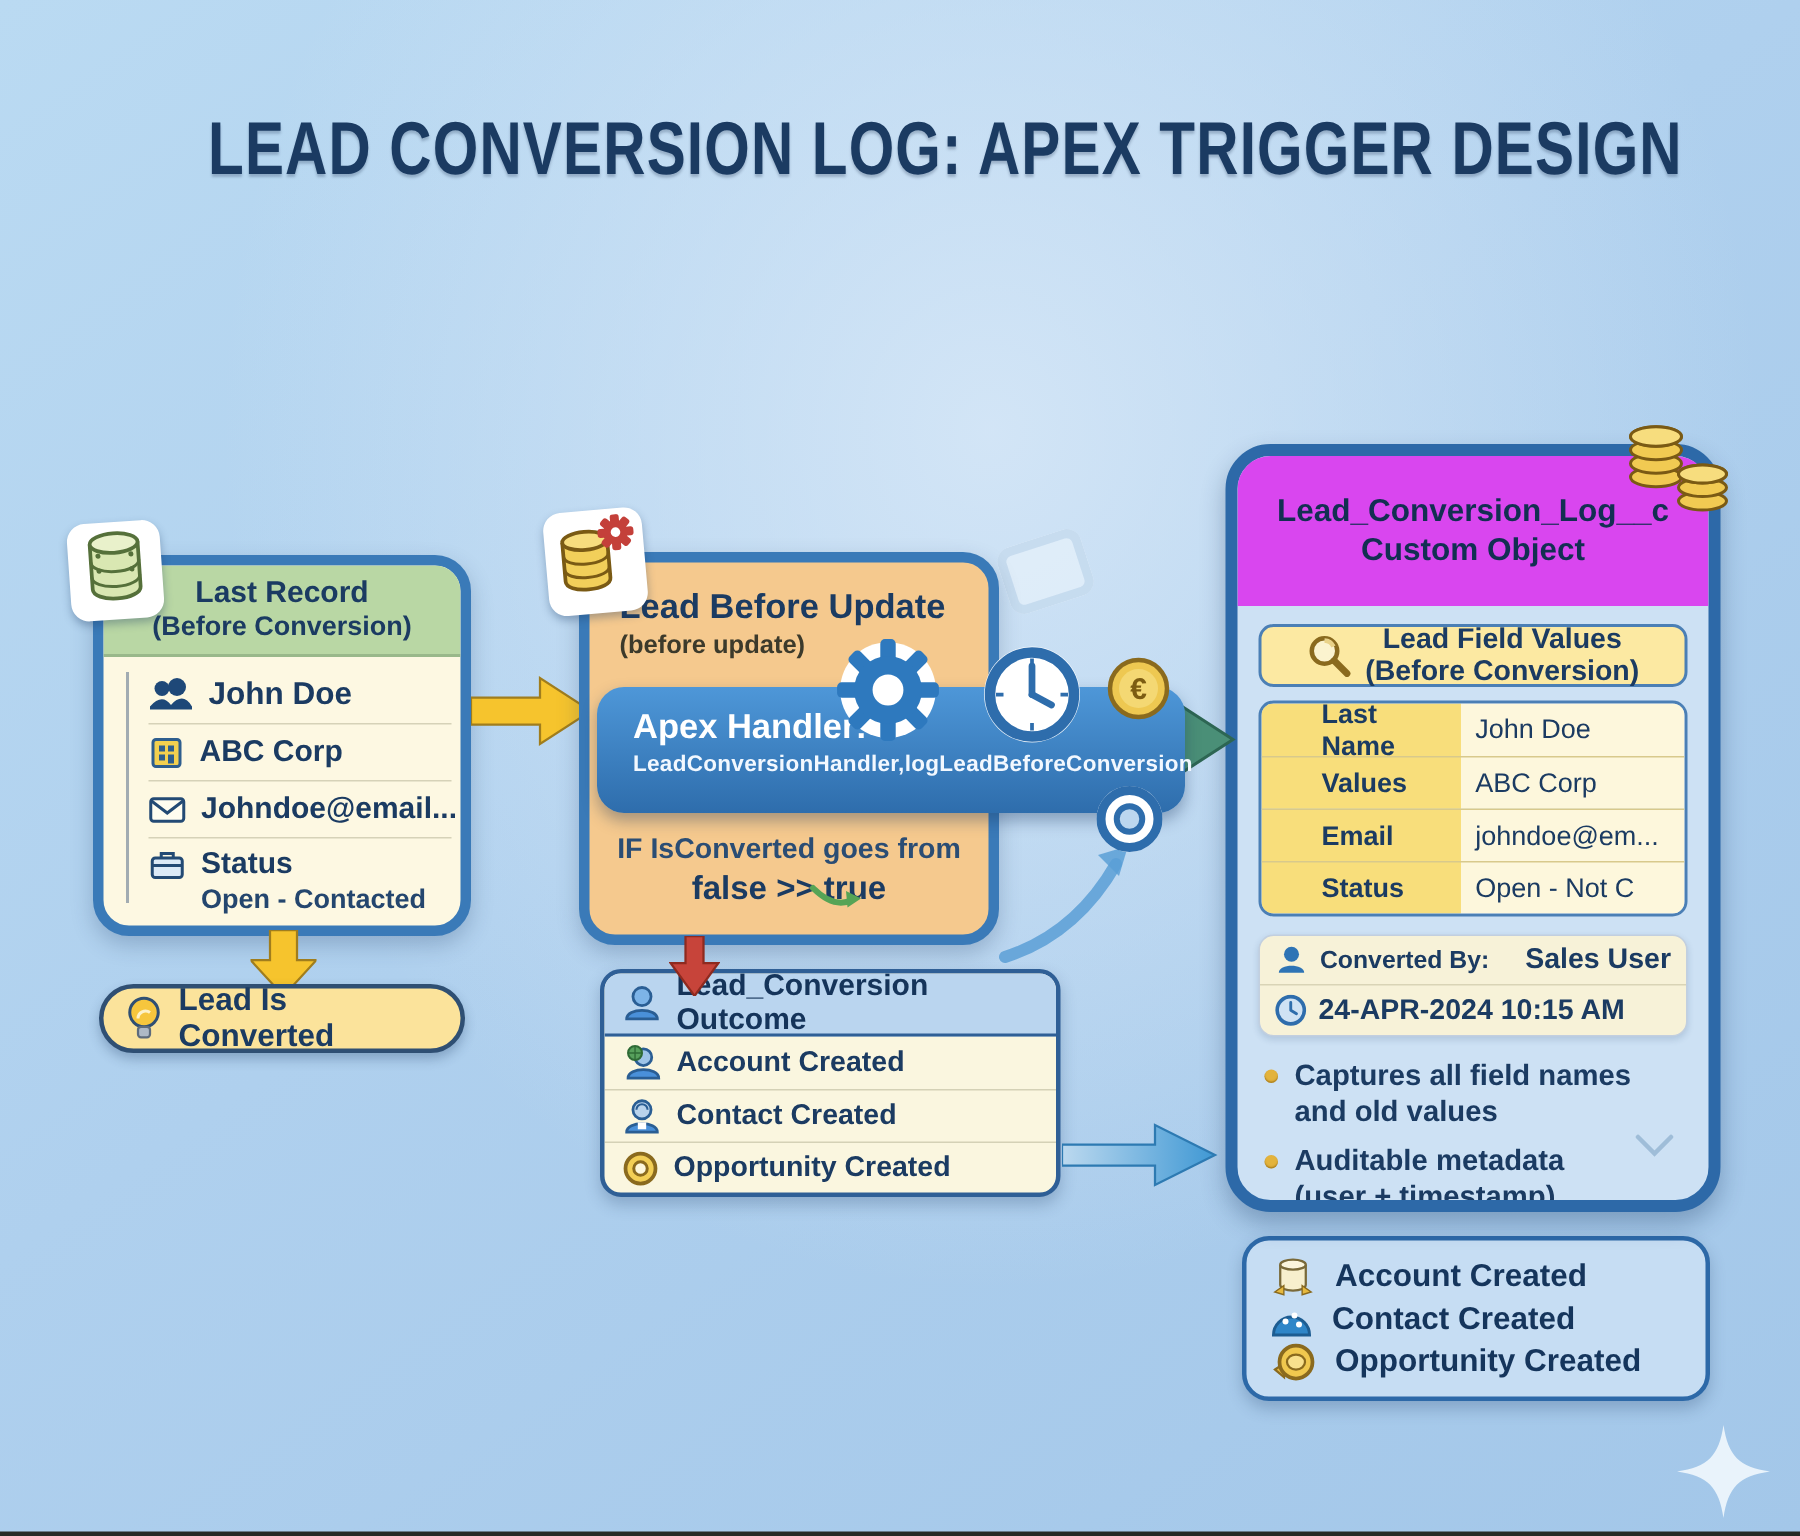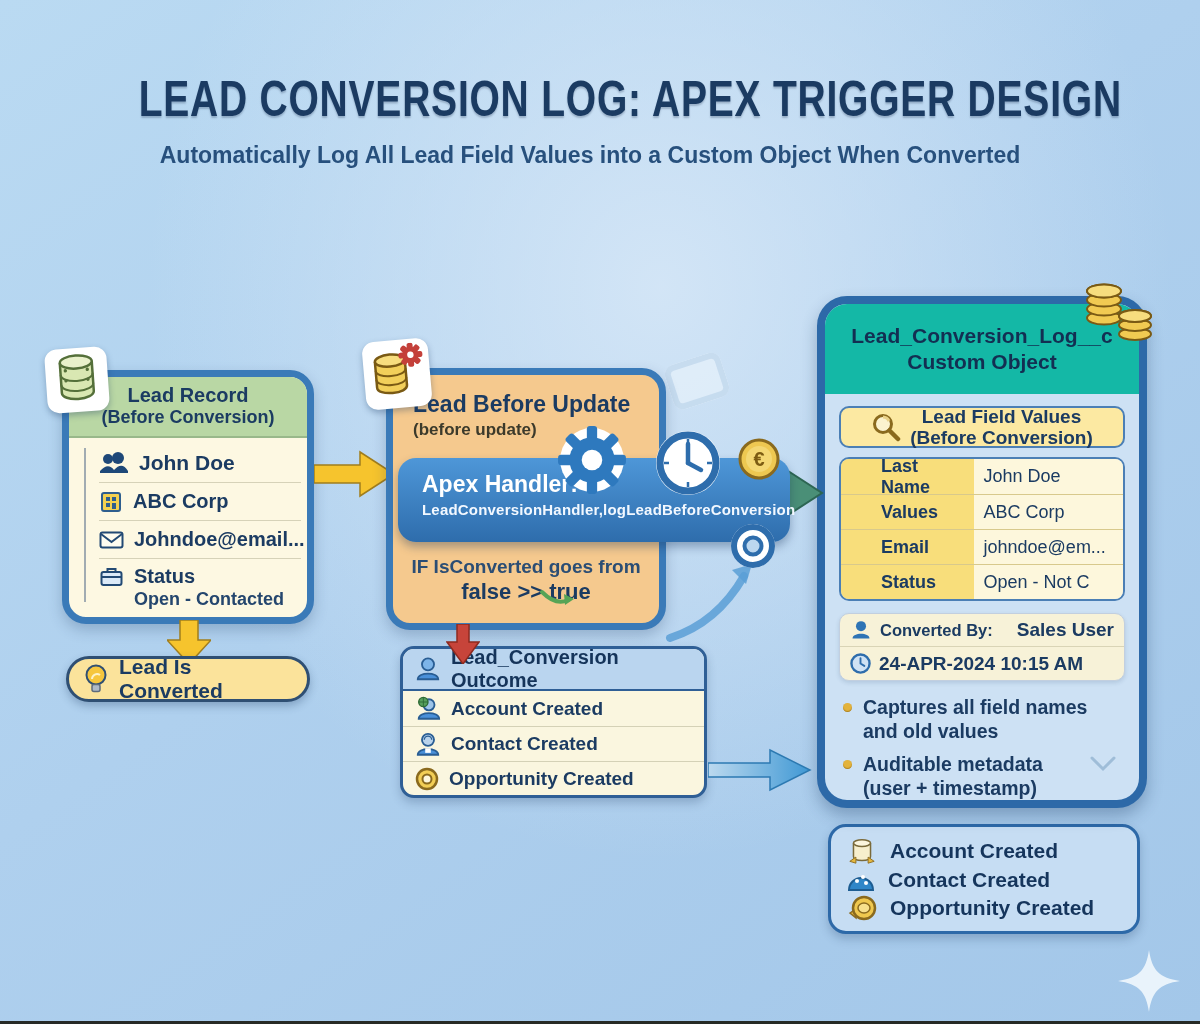--- a/index.html
+++ b/index.html
@@ -73,21 +73,21 @@
              display:flex; align-items:center; gap:10px; padding:0 12px;}
   .out-head .txt{ font-size:20px; font-weight:800; color:#15345a;}
   .out-row{ display:flex; align-items:center; gap:10px; height:35px; padding:0 12px;}
   .out-row .txt{ font-size:19px; font-weight:600; }
   .out-row + .out-row{ border-top:1px solid rgba(140,140,105,.35); }
 
   
   .right-box{ left:817px; top:296px; width:330px; height:512px; border:8px solid #2d69a8;
               border-radius:30px; overflow:hidden; background:#cde1f4;
               box-shadow:0 8px 16px rgba(20,50,90,.3); z-index:2;}
-  .right-head{ height:90px; background:#14b8a6; display:flex; flex-direction:column;
+  .right-head{ height:100px; background:#d946ef; display:flex; flex-direction:column;
                align-items:center; justify-content:center; }
   .right-head .l{ font-size:21px; font-weight:800; color:#132f52; line-height:26px; }
   .right-body{ padding:12px 14px 0; }
   .yellow-panel{ height:42px; background:var(--c-panel,#fce9a2); border:2px solid #4b7fb5;
                  border-radius:10px; display:flex; align-items:center; justify-content:center; gap:9px;}
   .yellow-panel .lines{ text-align:center; font-size:19px; font-weight:800; line-height:21px;}
   .fv-table{ margin-top:9px; border:2px solid #4b7fb5; border-radius:10px; overflow:hidden;
              display:grid; grid-template-columns:47% 53%; }
   .fv-cell{ height:35px; display:flex; align-items:center; padding:0 10px; font-size:18px; }
   .fv-label{ background:var(--c-tabyellow,#f8de7b); font-weight:700;padding-left:40px; }
@@ -126,29 +126,28 @@
               border:14px solid rgba(255,255,255,.14); }
   .chev{ left:1090px; top:756px; z-index:4; }
 </style>
 </head>
 <body>
 
 <div id="page">
 
   <div class="abs title-wrap">
     <h1><span>LEAD CONVERSION LOG: APEX TRIGGER DESIGN</span></h1>
-    <div class="subtitle">Automatically Log All Lead Field Values into a Custom Object When Converted</div>
   </div>
 
   <div class="abs decor-rect"></div>
   <div class="abs watermark"></div>
 
   <div class="abs card lead-box">
     <div class="lead-head">
-      <div class="l1 navy">Lead Record</div>
+      <div class="l1 navy">Last Record</div>
       <div class="l2 navy">(Before Conversion)</div>
     </div>
     <div class="lead-body">
       <div class="lead-row first">
         <span class="icon">
           <svg width="30" height="22" viewBox="0 0 30 22">
               <circle cx="9" cy="7" r="5" fill="#1e4878"></circle>
               <circle cx="19" cy="6" r="6" fill="#1e4878"></circle>
               <path d="M1 19 q8 -9 14 -1 q8 -9 14 1 l0 2 l-28 0 z" fill="#1e4878"></path>
             </svg>

